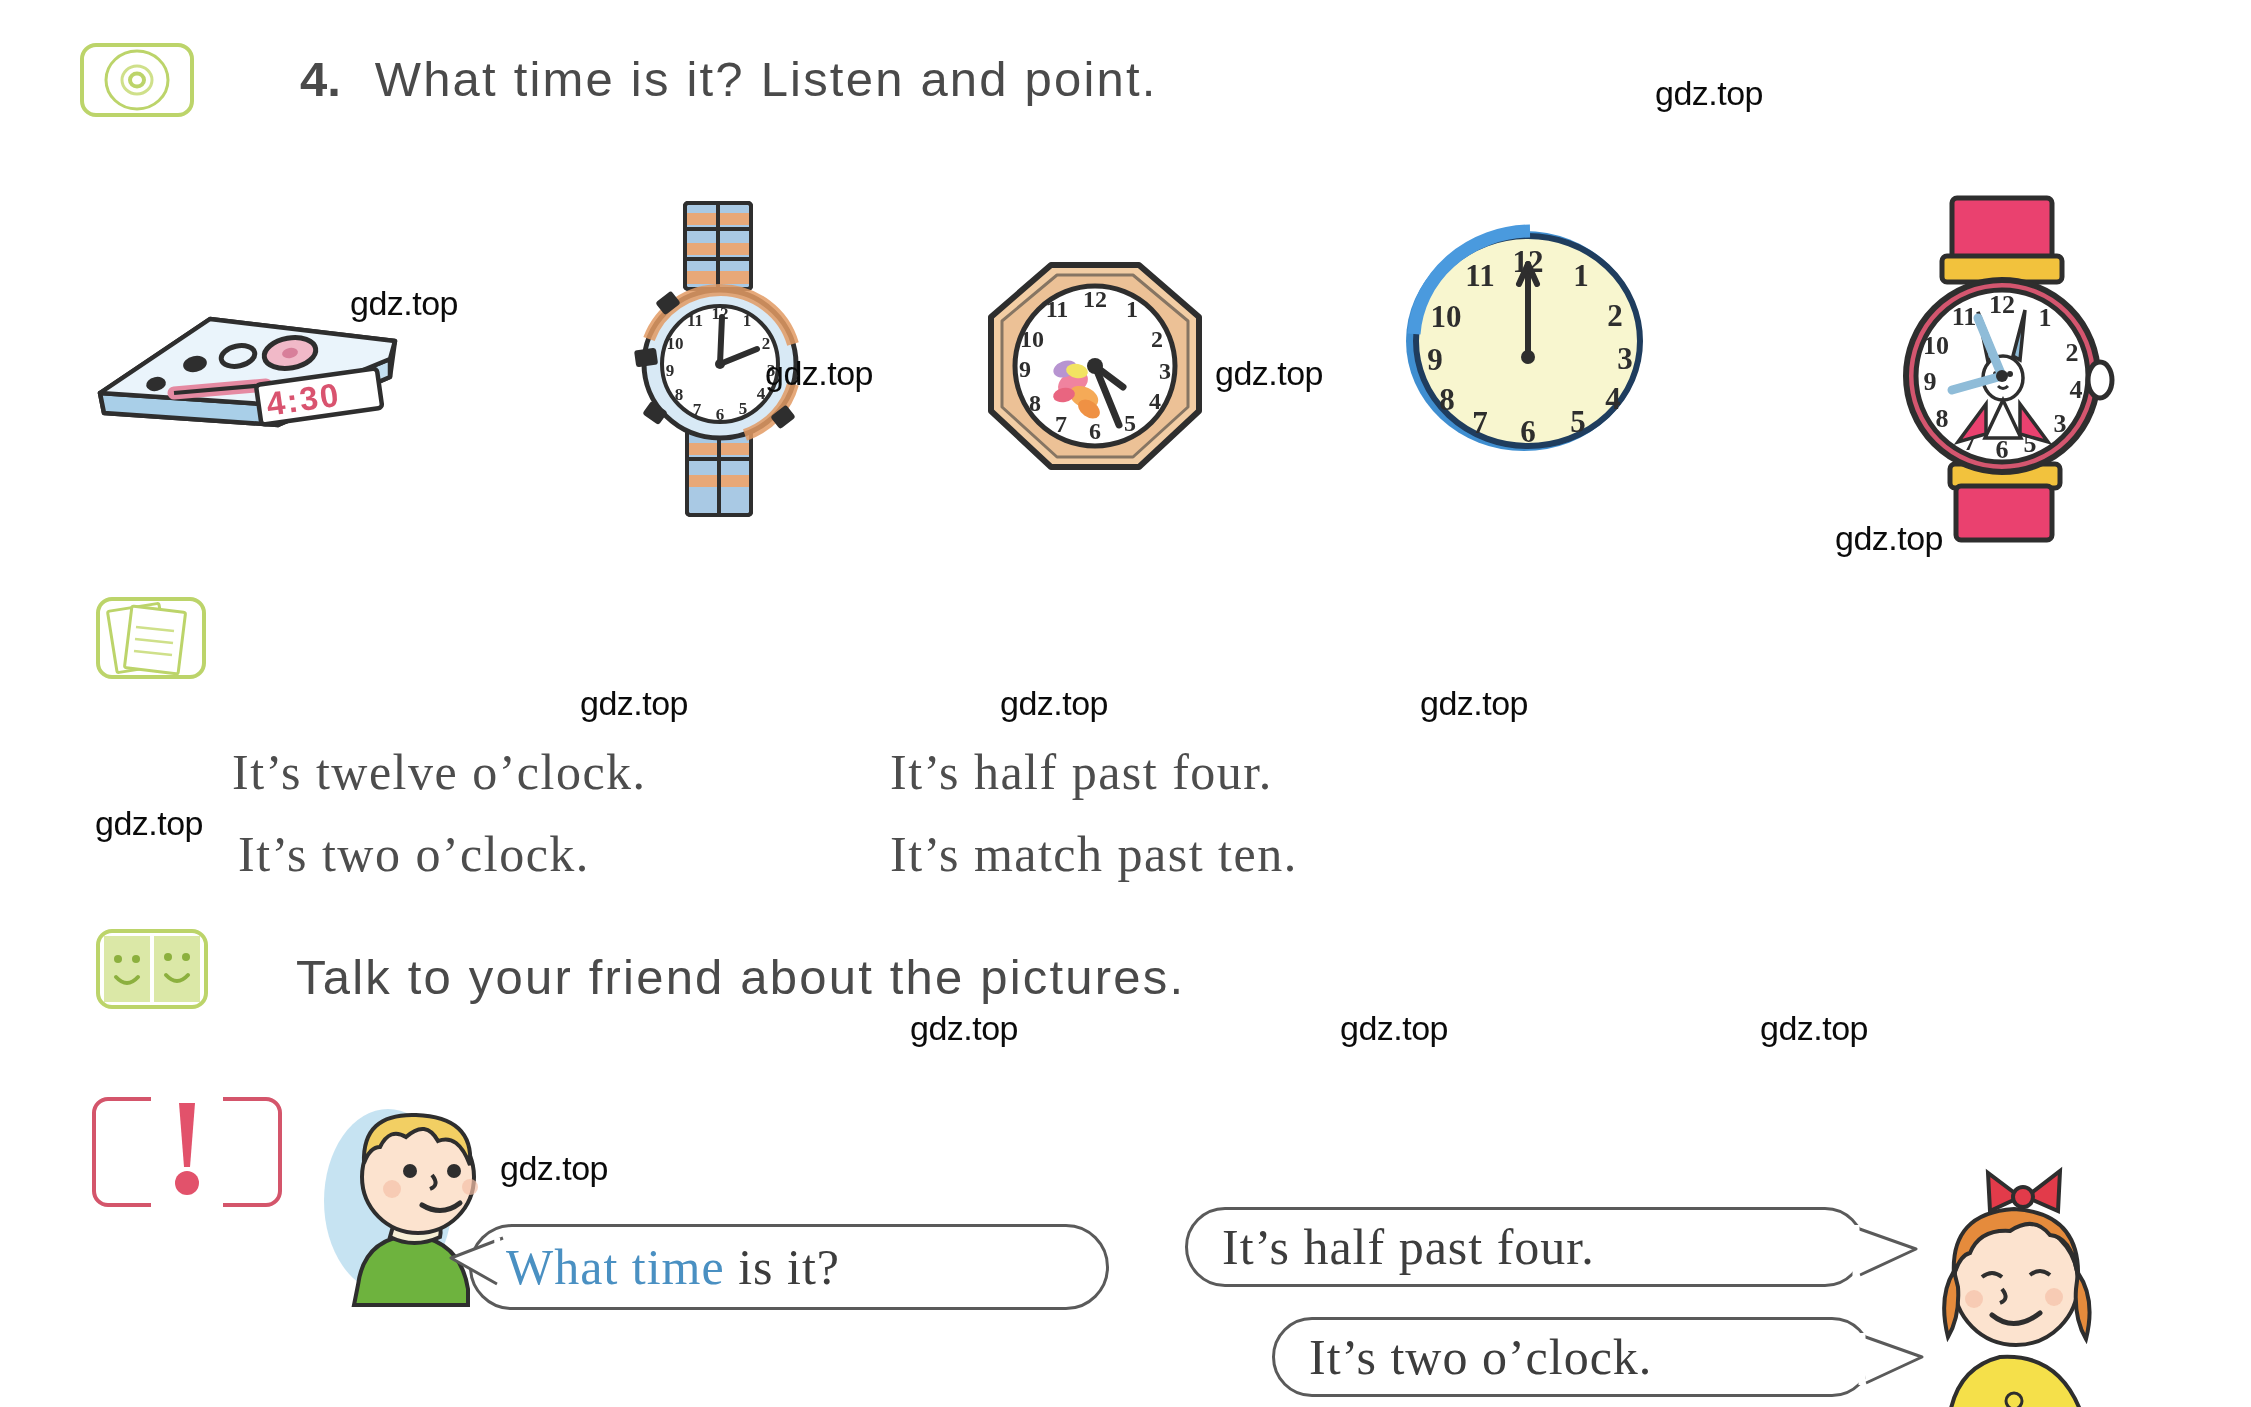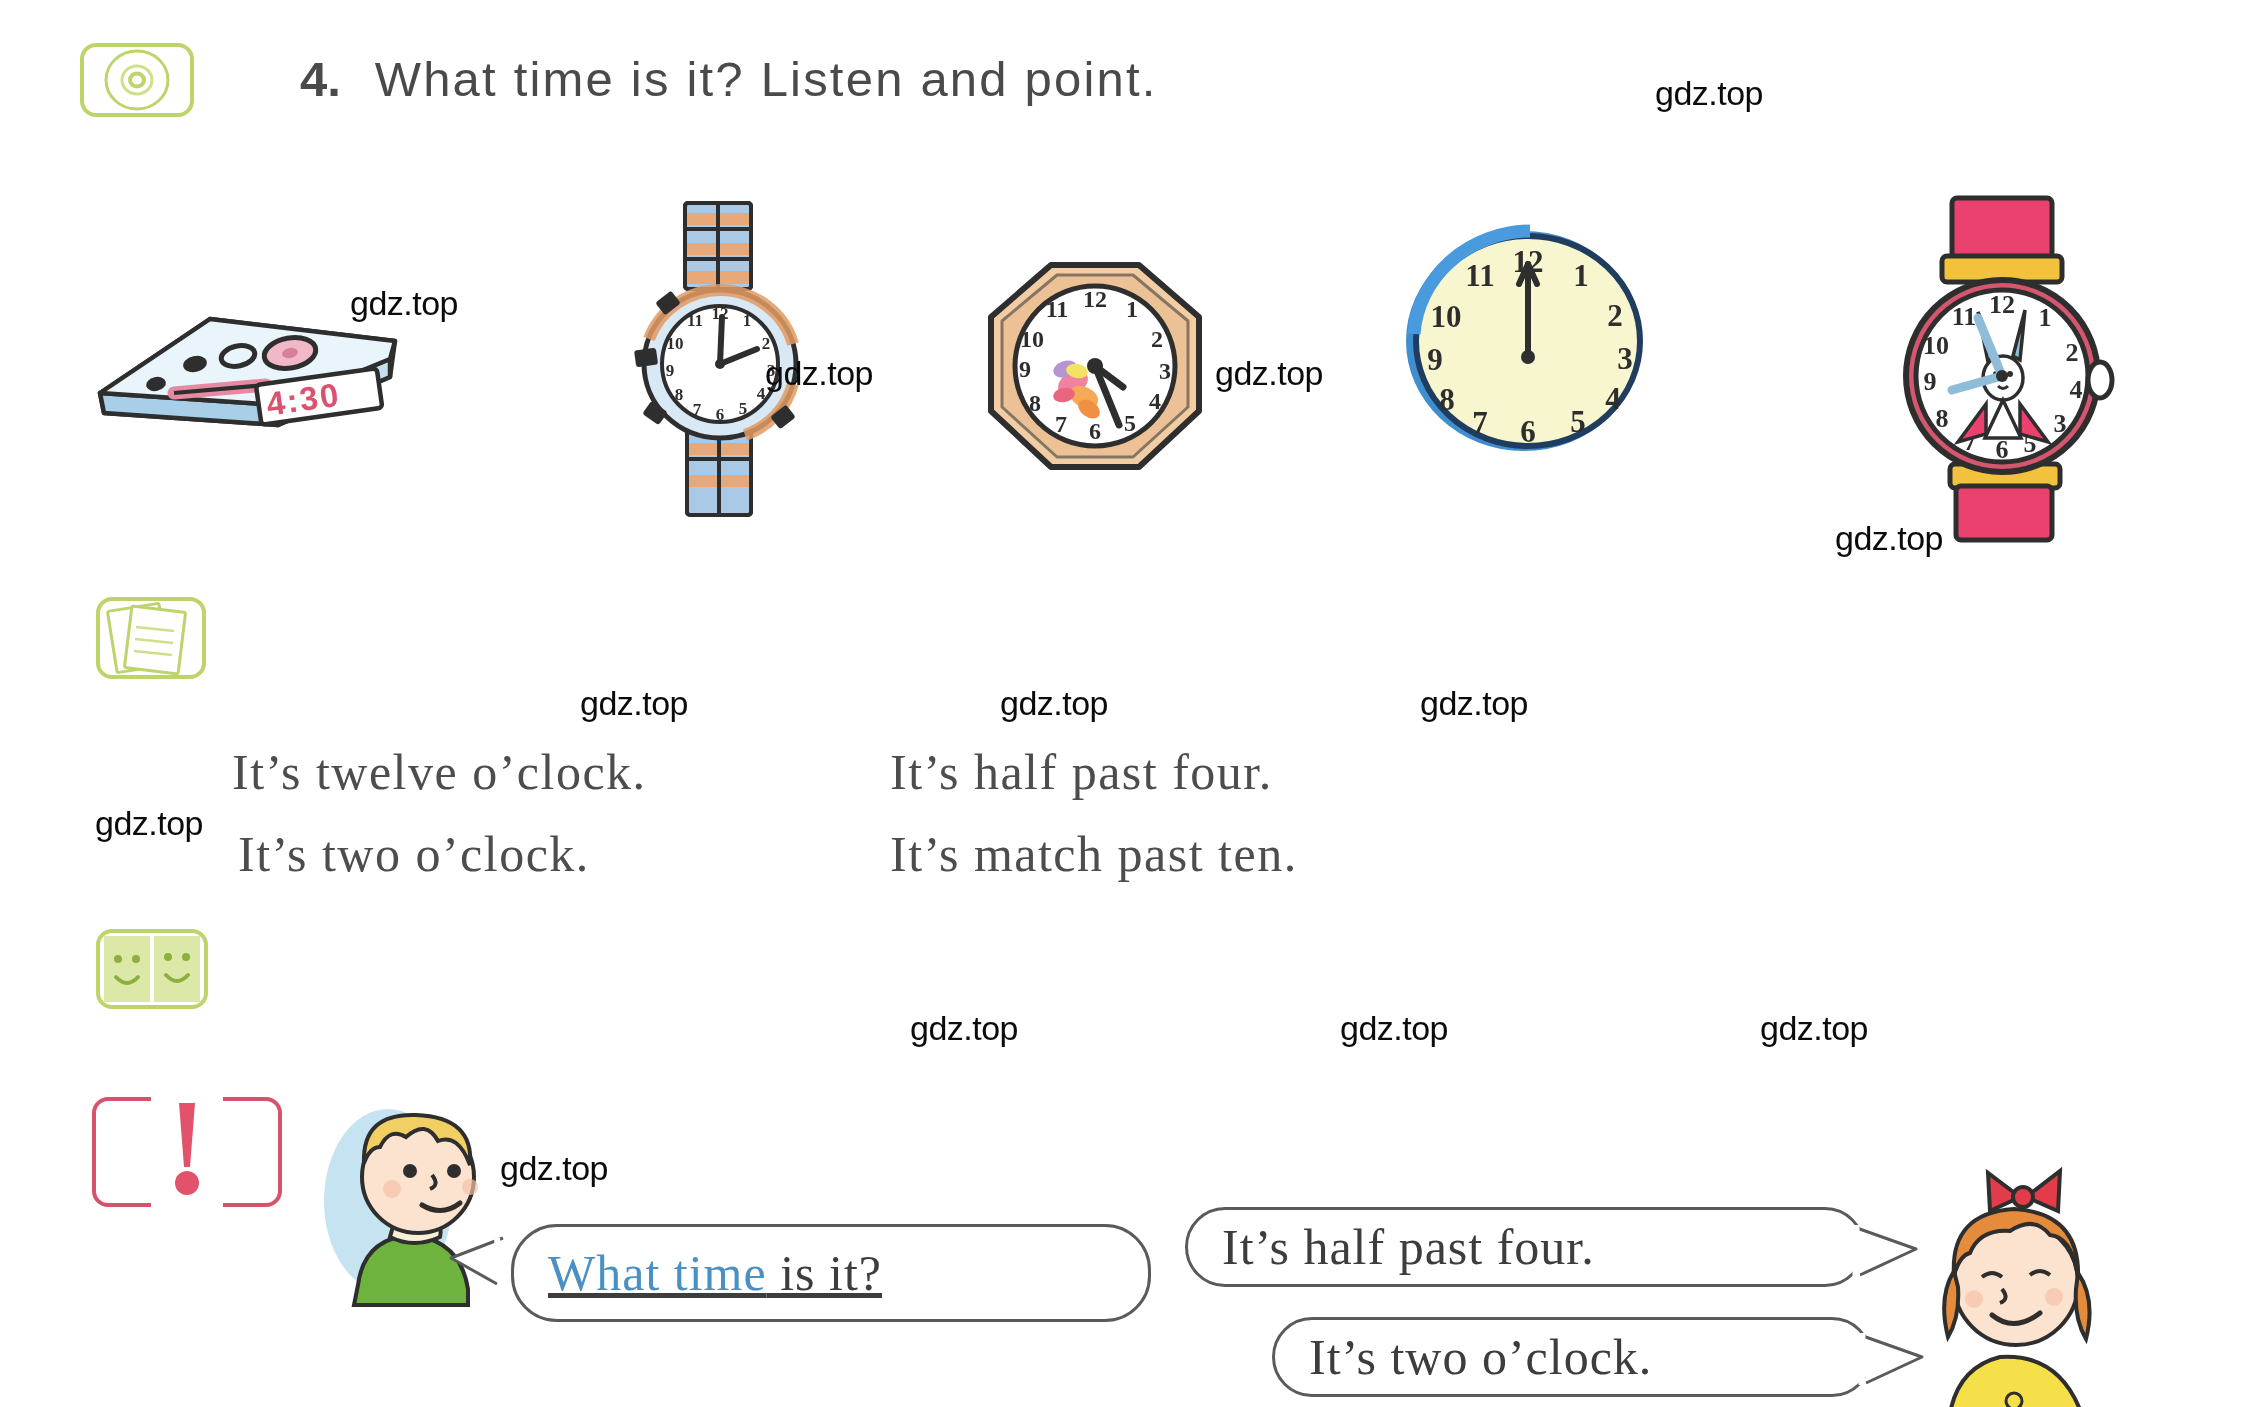--- a/index.html
+++ b/index.html
@@ -315,20 +315,21 @@
         <circle cx="68" cy="24" r="4"></circle>
           <circle cx="86" cy="24" r="4"></circle>
       </g>
       <g stroke="#8cb03e" stroke-width="4" fill="none" stroke-linecap="round">
         <path d="M16 44 Q27 56 38 44"></path>
         <path d="M66 42 Q77 54 88 42"></path>
       </g>
     </svg>
   </div>
 
+  <div class="heading" style="left:296px;top:920px;">Talk to your friend about the pictures.</div>
 
   <div class="iconbox red" style="left:92px;top:1068px;width:190px;height:110px;">
     <svg width="182" height="102" viewBox="0 0 182 102">
       <rect x="55" y="-10" width="72" height="120" fill="#ffffff"></rect>
       <path d="M83 2 L99 2 L94 66 L88 66 Z" fill="#e2526b"></path>
       <circle cx="91" cy="82" r="12" fill="#e2526b"></circle>
     </svg>
   </div>
 
   <div class="ill" style="left:318px;top:1060px;">
@@ -340,21 +341,21 @@
       <path d="M46 74 Q44 24 98 26 Q156 28 152 76 Q140 44 120 52 Q108 30 88 48 Q72 38 62 58 Q52 58 46 74 Z" fill="#f2cf63" stroke="#2e2e2e" stroke-width="4"></path>
       <circle cx="92" cy="82" r="7" fill="#2e2e2e"></circle>
       <circle cx="136" cy="82" r="7" fill="#2e2e2e"></circle>
       <path d="M114 86 Q122 96 112 100" stroke="#2e2e2e" stroke-width="4" fill="none"></path>
       <path d="M104 116 Q124 128 142 114" stroke="#2e2e2e" stroke-width="5" fill="none" stroke-linecap="round"></path>
       <circle cx="74" cy="100" r="9" fill="#f5c0a8" opacity="0.7"></circle>
       <circle cx="152" cy="98" r="8" fill="#f5c0a8" opacity="0.7"></circle>
     </svg>
   </div>
 
-  <div class="bubble" style="left:511px;top:1195px;width:640px;height:98px;text-decoration:underline;">
+  <div class="bubble" style="left:469px;top:1195px;width:640px;height:86px;">
     <span class="pad">
       <span class="blue">What time</span><span> is it?</span>
     </span>
   </div>
   <svg class="tail" style="left:447px;top:1205px;" width="60" height="60" viewBox="0 0 60 60">
     <path d="M56 4 L4 24 L50 50" fill="#ffffff" stroke="#5a5a5a" stroke-width="3" stroke-linejoin="round"></path>
     <path d="M50 4 L54 50" stroke="#ffffff" stroke-width="6"></path>
   </svg>
 
   <div class="bubble" style="left:1185px;top:1178px;width:680px;height:80px;">

